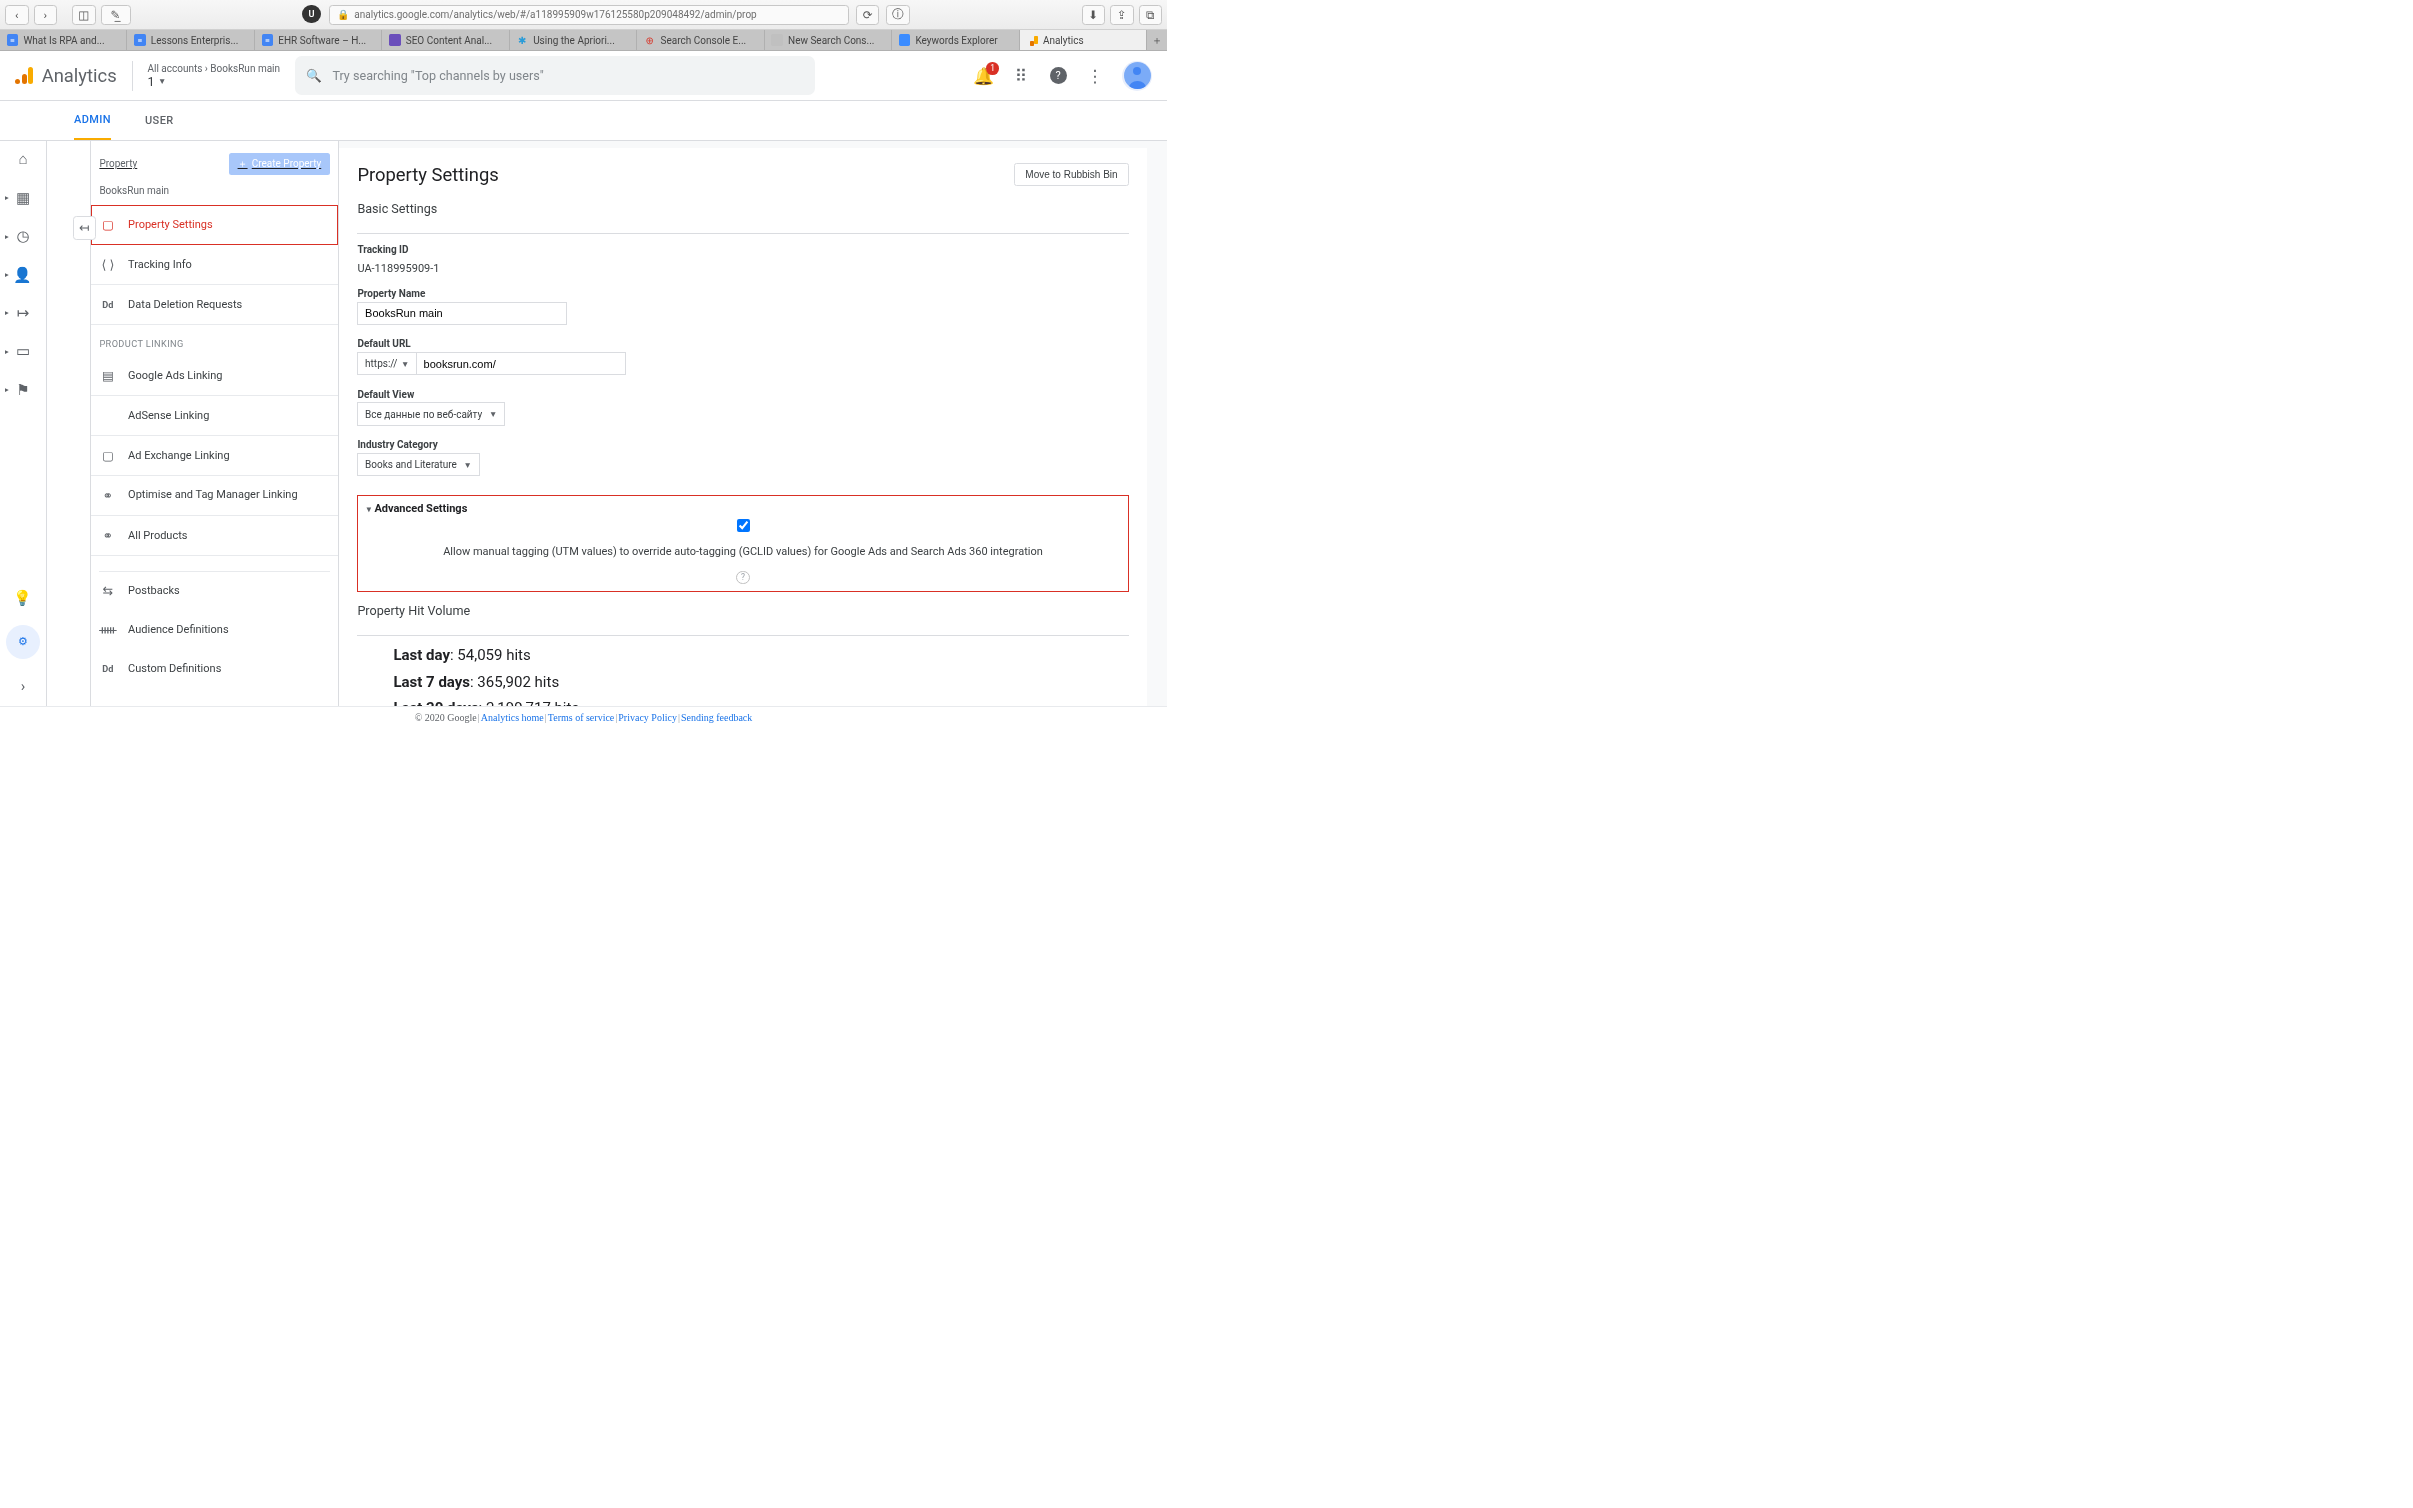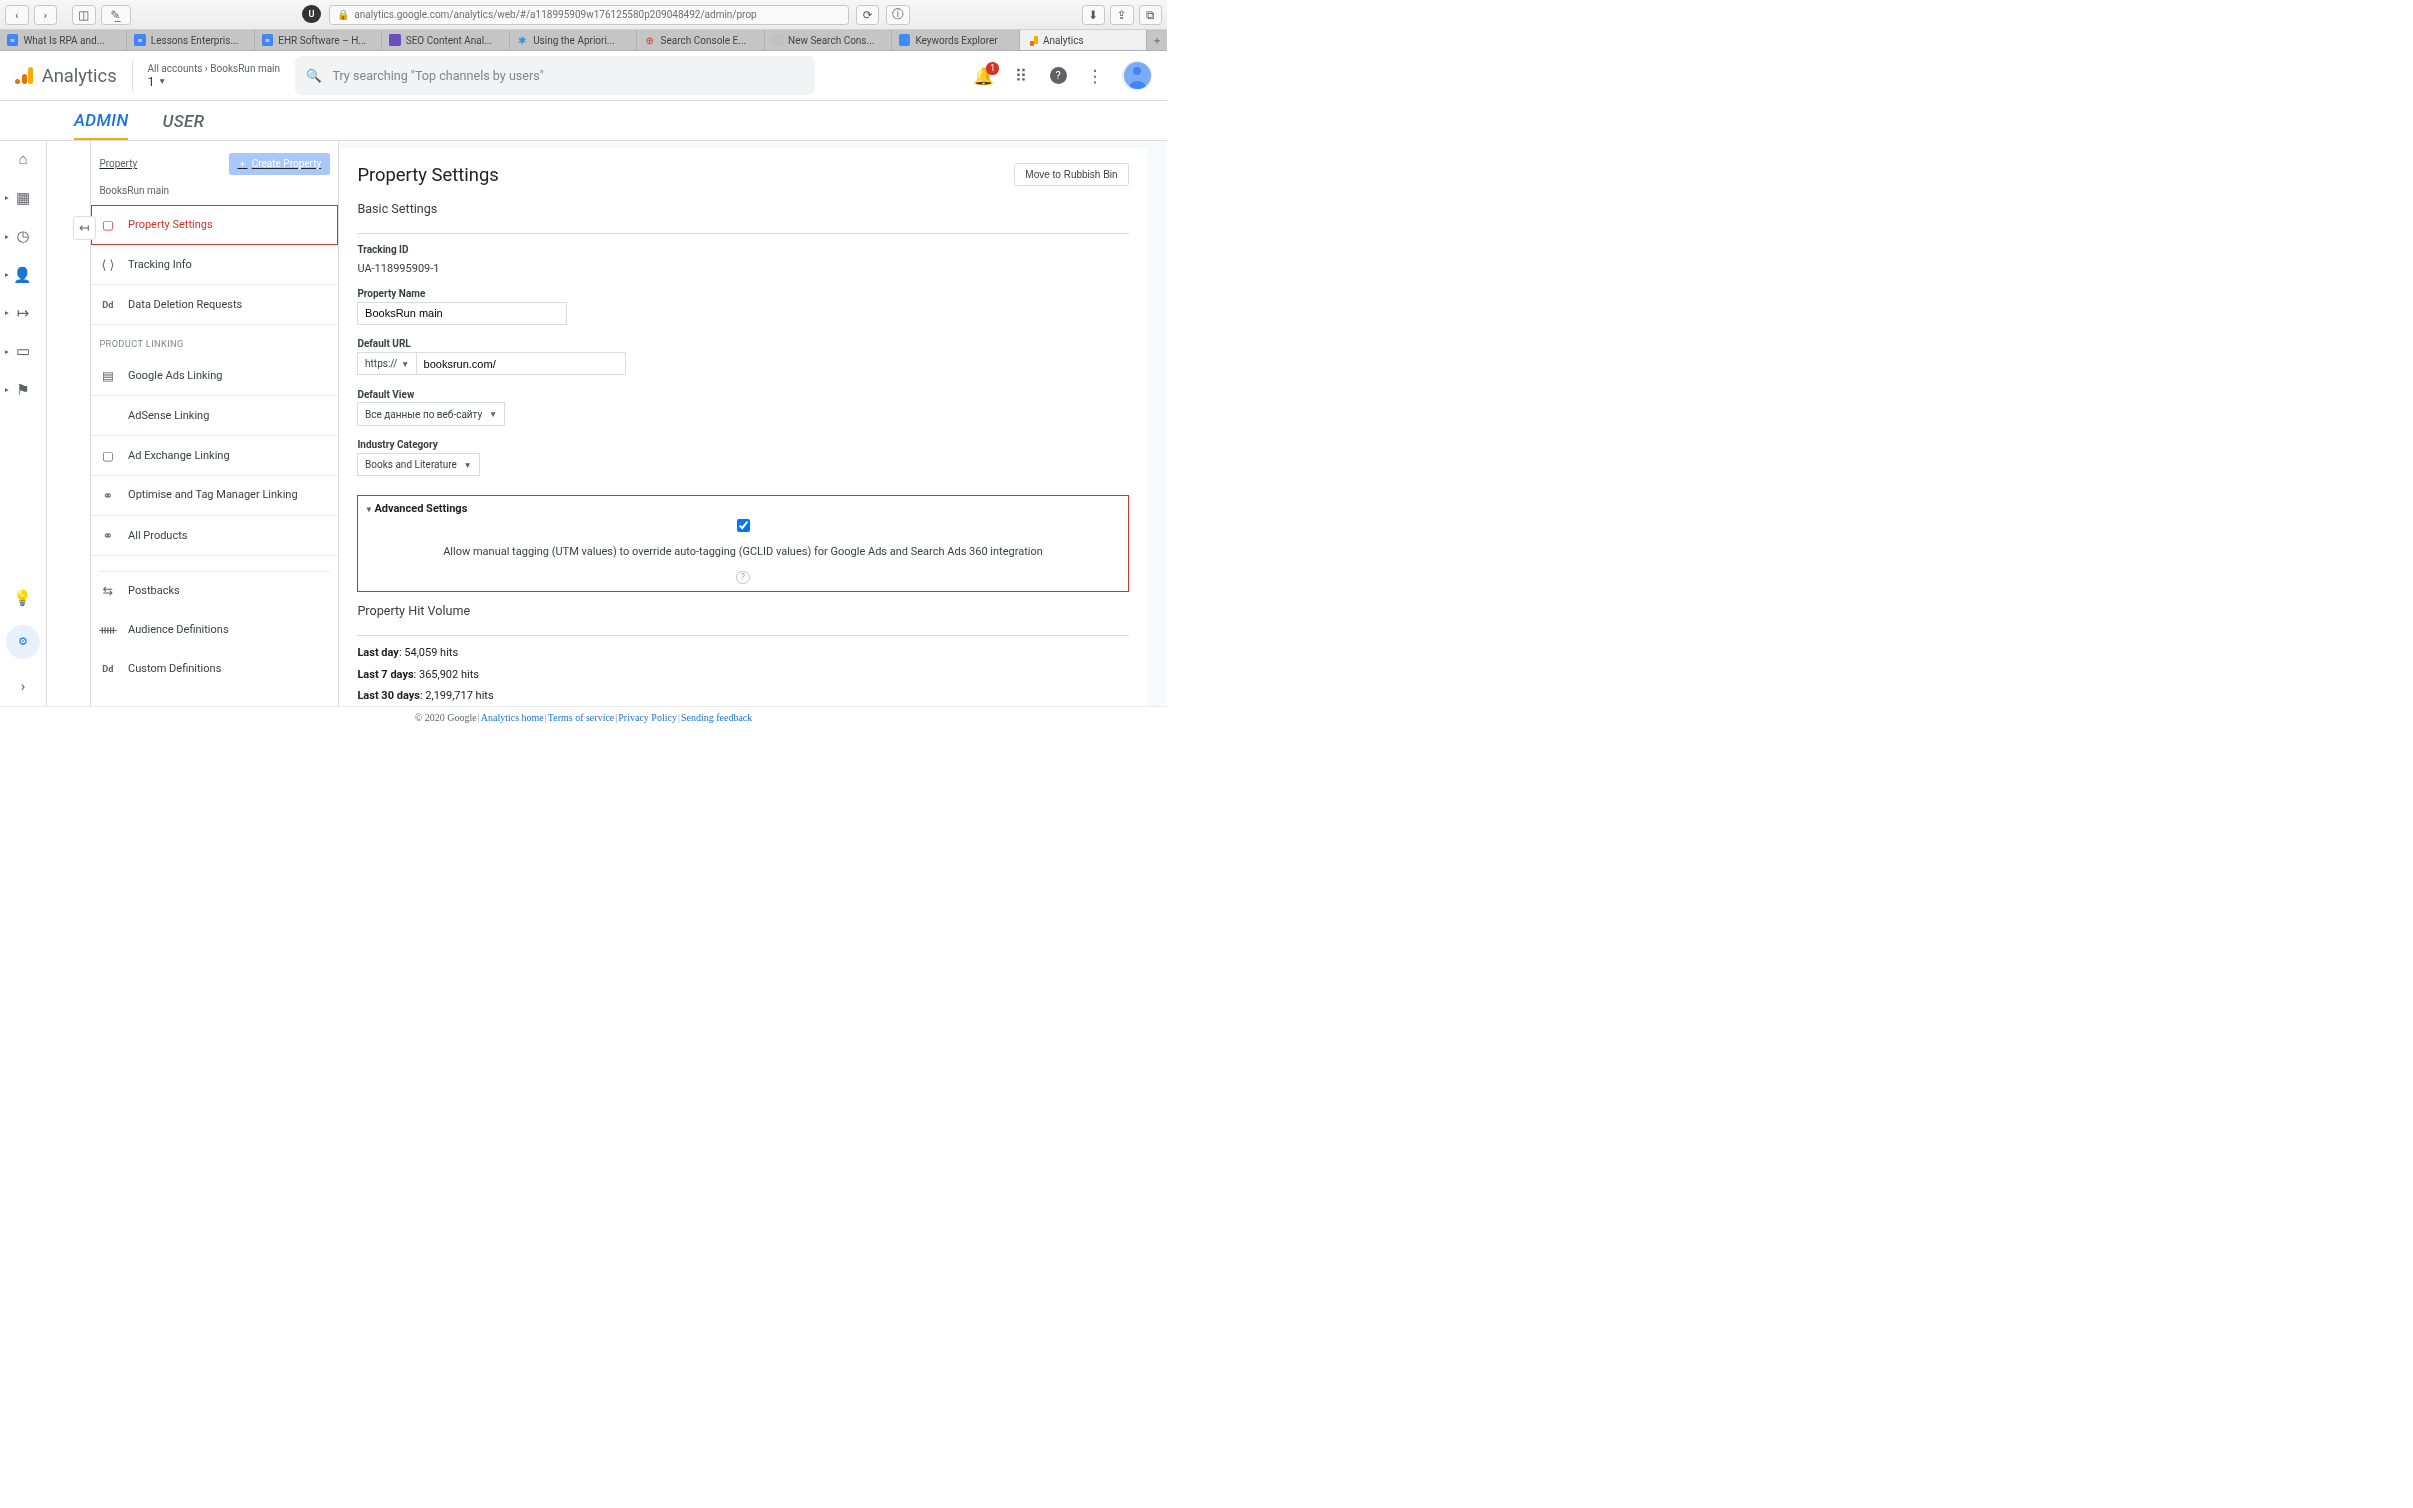--- a/index.html
+++ b/index.html
@@ -43,21 +43,21 @@
 .hdr-right { margin-left: auto; display: flex; align-items: center; gap: 17px; }
 .hdr-icon { width: 20px; height: 20px; color: #5f6368; display: flex; align-items: center; justify-content: center; font-size: 17px; position: relative; }
 .badge { position: absolute; top: -3.4px; right: -5px; background: #d93025; color: #fff; font-size: 8.4px; width: 12.6px; height: 12.6px; border-radius: 50%; display: flex; align-items: center; justify-content: center; }
 .avatar-wrap { width: 30px; height: 30px; border-radius: 50%; background: #e8eefb; display:flex; align-items:center; justify-content:center;}
 .avatar { width: 27px; height: 27px; border-radius: 50%; background: #7babf7; position:relative; overflow:hidden;}
 .avatar::before{content:"";position:absolute;top:5px;left:9.2px;width:8.4px;height:8.4px;border-radius:50%;background:#4285f4;}
 .avatar::after{content:"";position:absolute;bottom:-5px;left:5px;width:17px;height:13.4px;border-radius:50%;background:#4285f4;}
 
 
 .subtabs { height: 40px; border-bottom: 0.8px solid #dadce0; display: flex; align-items: stretch; padding-left: 74px; gap: 34px; background:#fff;}
-.subtab { display: flex; align-items: center; font-size: 17px; font-weight: 500; color: #5f6368; letter-spacing: 0.4px; font-style: italic; }
+.subtab { display: flex; align-items: center; font-size: 11px; font-weight: 500; color: #5f6368; letter-spacing: 0.4px; }
 .subtab.active { color: #1a73e8; border-bottom: 2.5px solid #f9ab00; }
 
 
 .body { display: flex; height: calc(100% - 30px - 21px - 50px - 40px - 23.5px); }
 .rail { width: 47px; border-right: 0.8px solid #dadce0; display: flex; flex-direction: column; align-items: center; padding-top: 8.4px; gap: 18.4px; color: #5f6368; }
 .rail .ritem { width: 100%; display: flex; align-items: center; justify-content: center; height: 20px; font-size: 15px; position:relative;}
 .rail .ritem .caret { position:absolute; left:5px; font-size:7.5px; color:#5f6368;}
 .rail-bottom { margin-top: auto; margin-bottom: 10px; display:flex; flex-direction:column; gap:17px; align-items:center;}
 .rail-bottom .gear { color: #1a73e8; background:#e8f0fe; width:34px; height:34px; border-radius:50%; display:flex; align-items:center; justify-content:center;}
 
@@ -85,21 +85,21 @@
 .field-val { font-size:11px; color:#3c4043; margin-bottom:13.4px;margin-top:7px;}
 .tinput { border:0.8px solid #dadce0; height:23.5px; padding:0 6.7px; font-size:11px; width:210px; margin-bottom:13.4px;}
 .url-row{display:flex;margin-bottom:13.4px;}
 .proto-sel{border:0.8px solid #dadce0;border-right:none;height:23.5px;padding:0 6.7px;font-size:10px;color:#3c4043;display:flex;align-items:center;gap:3.4px;background:#fff;}
 .url-input{border:0.8px solid #dadce0;height:23.5px;padding:0 6.7px;font-size:11px;width:210px;}
 .dselect{border:0.8px solid #dadce0;height:23.5px;padding:0 6.7px;font-size:10px;color:#3c4043;display:inline-flex;align-items:center;gap:6.7px;background:#fff;margin-bottom:13.4px;}
 .adv-box{border:1.7px solid #d93025;padding:6.7px 8.4px;margin:5px 0 11.7px 0;}
 .adv-hd{font-size:11px;font-weight:700;display:flex;align-items:center;gap:3.4px;margin-bottom:3.4px;}
 .adv-row{display:flex;align-items:center;gap:13px;font-size:11px;color:#3c4043;flex-direction:column;}
 .adv-row .q{width:13.4px;height:13.4px;border:0.8px solid #c0c0c0;border-radius:50%;display:flex;align-items:center;justify-content:center;font-size:8.4px;color:#9aa0a6;}
-.hit-line{font-size:11px;margin-bottom:8.4px;}
+.hit-line{font-size:15px;margin-bottom:8.4px;margin-left:36px;}
 .hit-line b{font-weight:700;}
 
 
 .footer { height:23.5px; background:#fff; border-top:0.8px solid #e8eaed; display:flex; align-items:center; justify-content:center; gap:1px; font-size:10px; color:#5f6368;font-family:Liberation Serif, serif;}
 .footer a{color:#1a73e8; text-decoration:none;}
 .sep{color:#9aa0a6;}
 .chev{font-size:8.4px;color:#5f6368;}
 </style>
 </head>
 <body>

